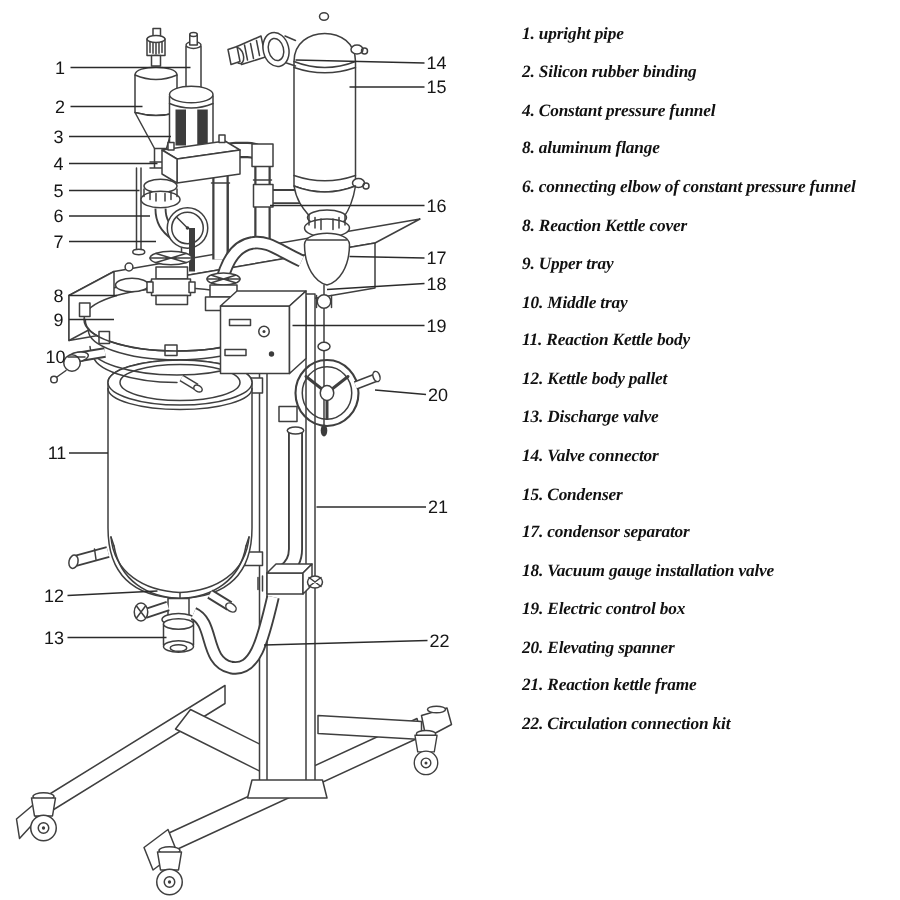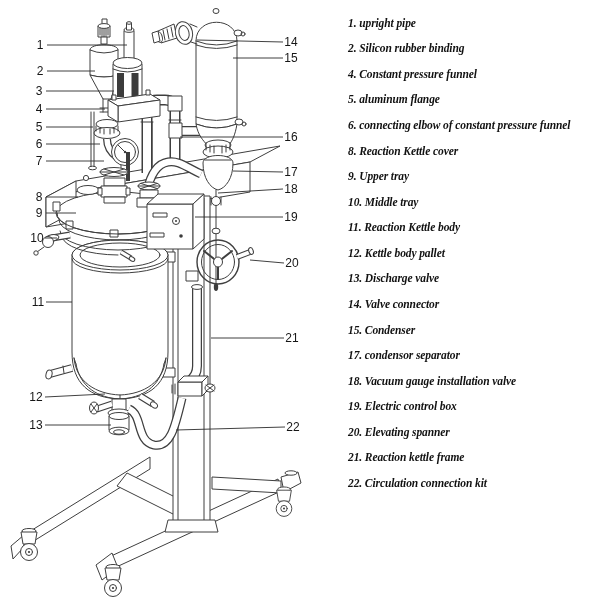--- a/index.html
+++ b/index.html
@@ -355,21 +355,21 @@
     <div class="part-row">
       <span class="part-text">2. Silicon rubber binding</span>
     </div>
 
 
     <div class="part-row">
       <span class="part-text">4. Constant pressure funnel</span>
     </div>
 
     <div class="part-row">
-      <span class="part-text">5. aluminum flange</span>
+      <span class="part-text">8. aluminum flange</span>
     </div>
 
     <div class="part-row">
       <span class="part-text">6. connecting elbow of constant pressure funnel</span>
     </div>
 
 
     <div class="part-row">
       <span class="part-text">8. Reaction Kettle cover</span>
     </div>

